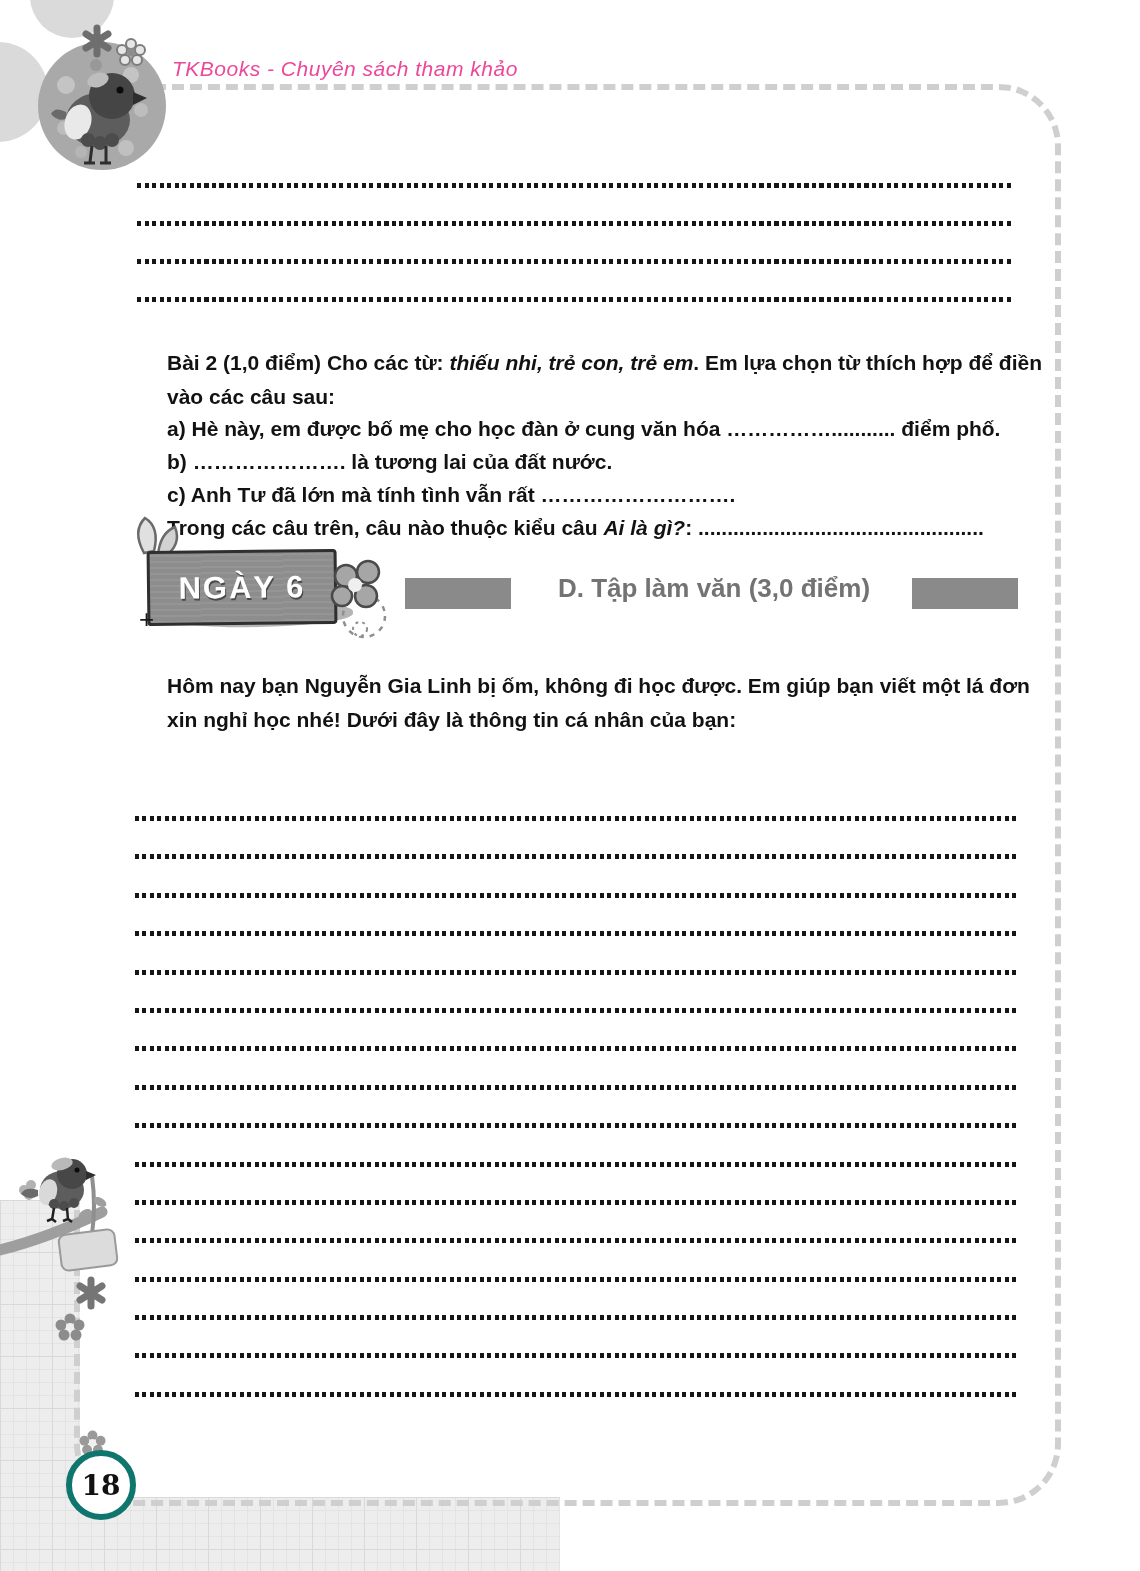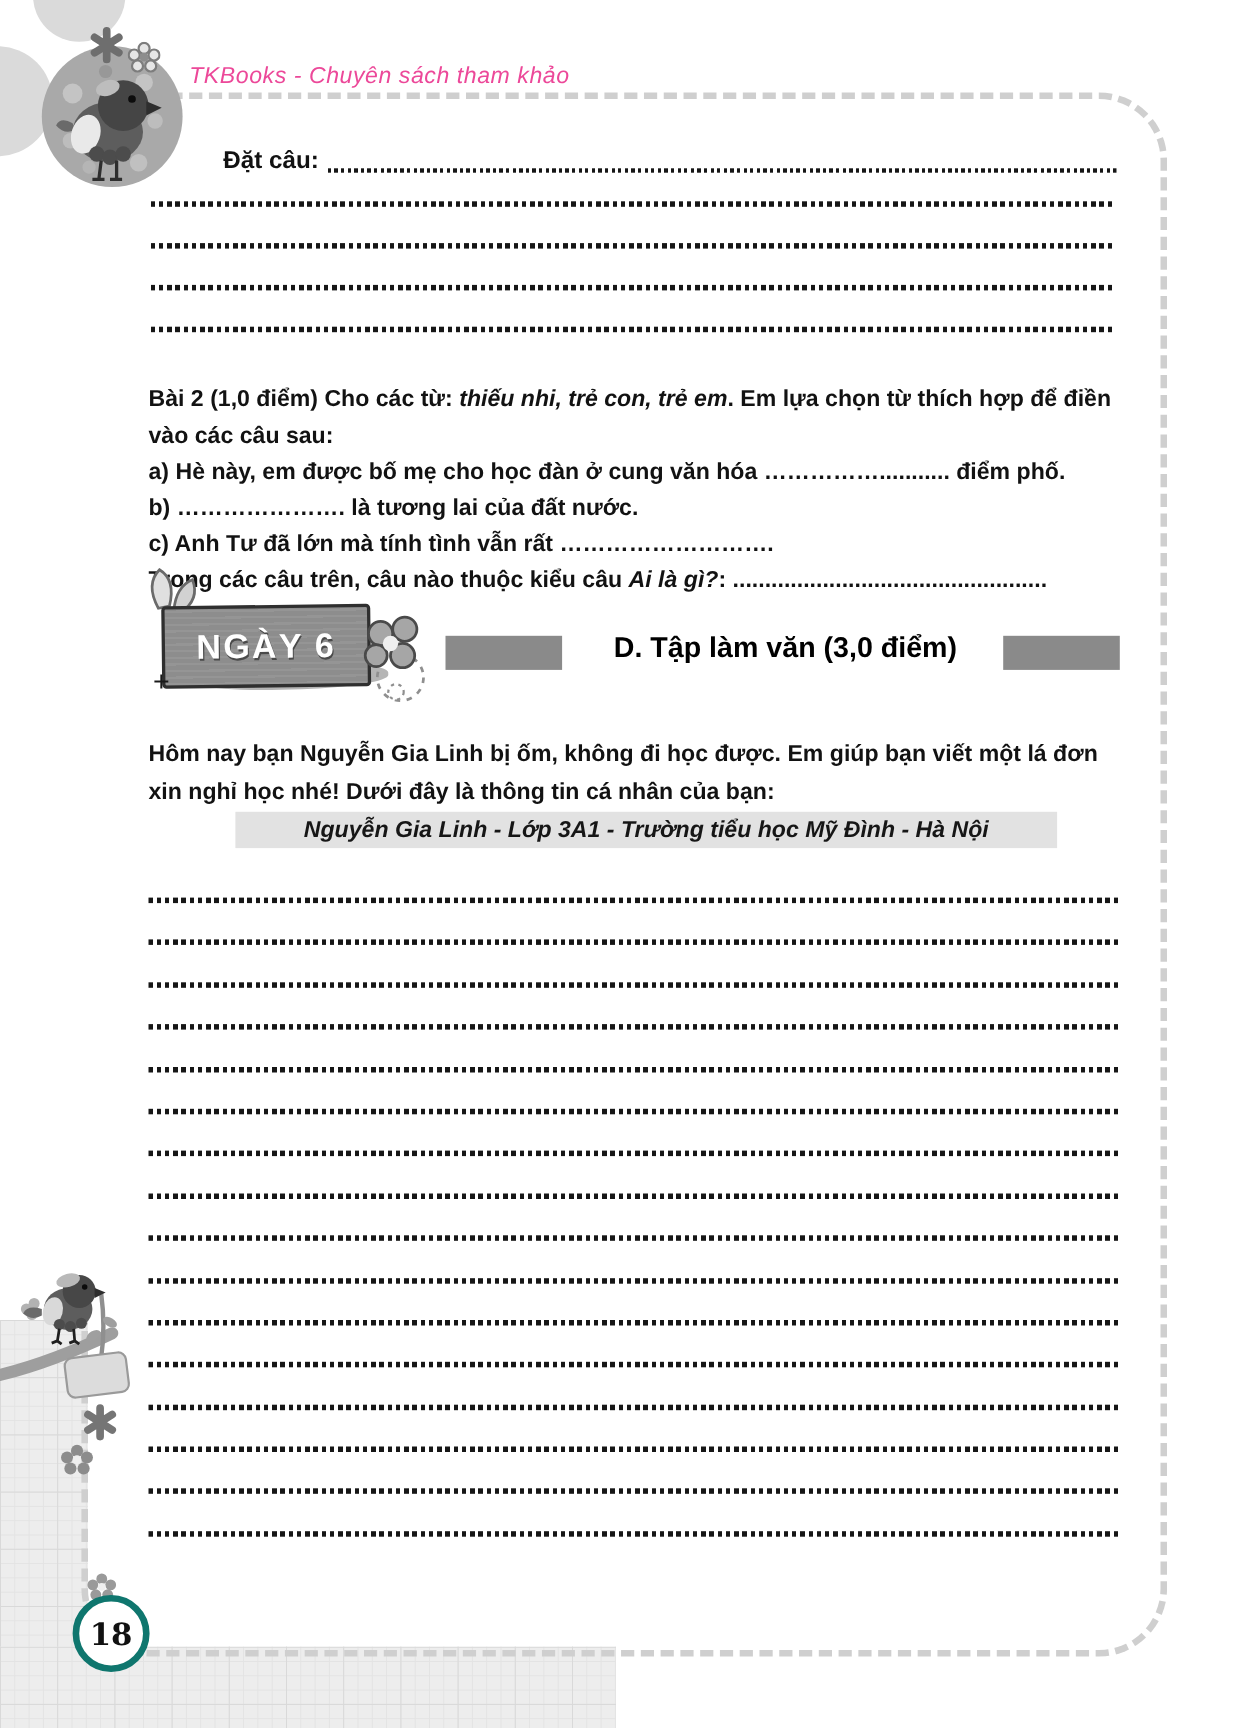--- a/index.html
+++ b/index.html
@@ -26,21 +26,21 @@
   .deco-c1{left:30px;top:-46px;width:84px;height:84px;}
   .deco-c2{left:-52px;top:42px;width:100px;height:100px;}
   .logo-wrap{position:absolute;left:35px;top:39px;width:134px;height:134px;}
   .logo-flower1{position:absolute;left:80px;top:24px;width:34px;height:34px;}
   .logo-flower2{position:absolute;left:116px;top:38px;width:30px;height:30px;}
 
   .brand{position:absolute;left:172px;top:57px;width:520px;
     font-size:21px;font-style:italic;color:#ec4899;letter-spacing:.5px;}
 
   
-  .para,.line-item{position:absolute;color:#121212;font-weight:bold;font-size:21px;line-height:34px;}
+  .para,.line-item{position:absolute;color:#121212;font-weight:bold;font-size:21px;line-height:34px;margin-left:32px;}
   .bai2-intro{left:135px;top:325px;width:892px;}
   .item-a{left:135px;top:391px;width:900px;}
   .item-b{left:135px;top:424px;width:900px;}
   .item-c{left:135px;top:457px;width:900px;}
   .item-q{left:135px;top:490px;width:900px;}
   .it{font-style:italic;}
 
   .datcau-row{position:absolute;left:203px;top:133px;width:812px;display:flex;align-items:flex-end;}
   .datcau-label{font-weight:bold;font-size:22px;color:#121212;white-space:nowrap;padding-right:8px;}
   .datcau-dots{flex:1;height:24px;
@@ -64,21 +64,21 @@
     text-shadow:1px 2px 0 #4a4a4a;}
   .banner-leaves{position:absolute;left:128px;top:513px;width:64px;height:52px;}
   .banner-cross{position:absolute;left:139px;top:604px;font-size:26px;color:#1a1a1a;font-weight:normal;}
   .banner-flower{position:absolute;left:324px;top:558px;width:78px;height:88px;}
 
   
   .head-bar{position:absolute;top:578px;width:106px;height:31px;background:#8a8a8a;}
   .head-bar-left{left:405px;}
   .head-bar-right{left:912px;}
   .head-title{position:absolute;left:518px;top:573px;width:392px;text-align:center;
-    color:#000000;font-weight:bold;font-size:26px;}
+    color:#737373;font-weight:bold;font-size:26px;}
 
   .prompt{left:135px;top:648px;width:890px;}
   .info-box{position:absolute;left:214px;top:738px;width:747px;height:33px;background:#e2e2e2;
     display:flex;align-items:center;justify-content:center;}
   .info-text{font-weight:bold;font-style:italic;font-size:21px;color:#161616;white-space:nowrap;}
 
   
   .bottom-scene{position:absolute;left:0;top:1150px;width:150px;height:135px;}
   .flower-ast{position:absolute;left:74px;top:1276px;width:34px;height:34px;}
   .flower-5a{position:absolute;left:55px;top:1313px;width:30px;height:30px;}
@@ -136,24 +136,20 @@
           <circle cx="21" cy="22" r="5"></circle>
         <circle cx="9" cy="22" r="5"></circle>
           <circle cx="6" cy="12" r="5"></circle>
       </g>
       <circle cx="15" cy="14" r="4" fill="#8d8d8d"></circle>
     </svg>
   </div>
 
   <div class="brand">TKBooks - Chuyên sách tham khảo</div>
 
-  <div class="datcau-row">
-    <span class="datcau-label">Đặt câu:</span>
-    <span class="datcau-dots"></span>
-  </div>
 
   <div id="top-lines">
       <div class="answer-line"></div>
       <div class="answer-line"></div>
       <div class="answer-line"></div>
       <div class="answer-line"></div>
     </div>
 
   <p class="para bai2-intro"><span>Bài 2 (1,0 điểm) Cho các từ: </span><span class="it">thiếu nhi, trẻ con, trẻ em</span><span>. Em lựa chọn từ thích hợp để điền vào các câu sau:</span></p>
   <p class="line-item item-a">a) Hè này, em được bố mẹ cho học đàn ở cung văn hóa ……………........... điểm phố.</p>
@@ -185,23 +181,20 @@
       </g>
       <circle cx="31" cy="27" r="7" fill="#efefef"></circle>
     </svg>
   </div>
 
   <div class="head-bar head-bar-left"></div>
   <div class="head-title">D. Tập làm văn (3,0 điểm)</div>
   <div class="head-bar head-bar-right"></div>
 
   <p class="para prompt">Hôm nay bạn Nguyễn Gia Linh bị ốm, không đi học được. Em giúp bạn viết một lá đơn xin nghỉ học nhé! Dưới đây là thông tin cá nhân của bạn:</p>
-  <div class="info-box">
-    <span class="info-text">Nguyễn Gia Linh - Lớp 3A1 - Trường tiểu học Mỹ Đình - Hà Nội</span>
-  </div>
 
   <div id="bottom-lines">
       <div class="answer-line"></div>
       <div class="answer-line"></div>
       <div class="answer-line"></div>
       <div class="answer-line"></div>
       <div class="answer-line"></div>
       <div class="answer-line"></div>
       <div class="answer-line"></div>
       <div class="answer-line"></div>

